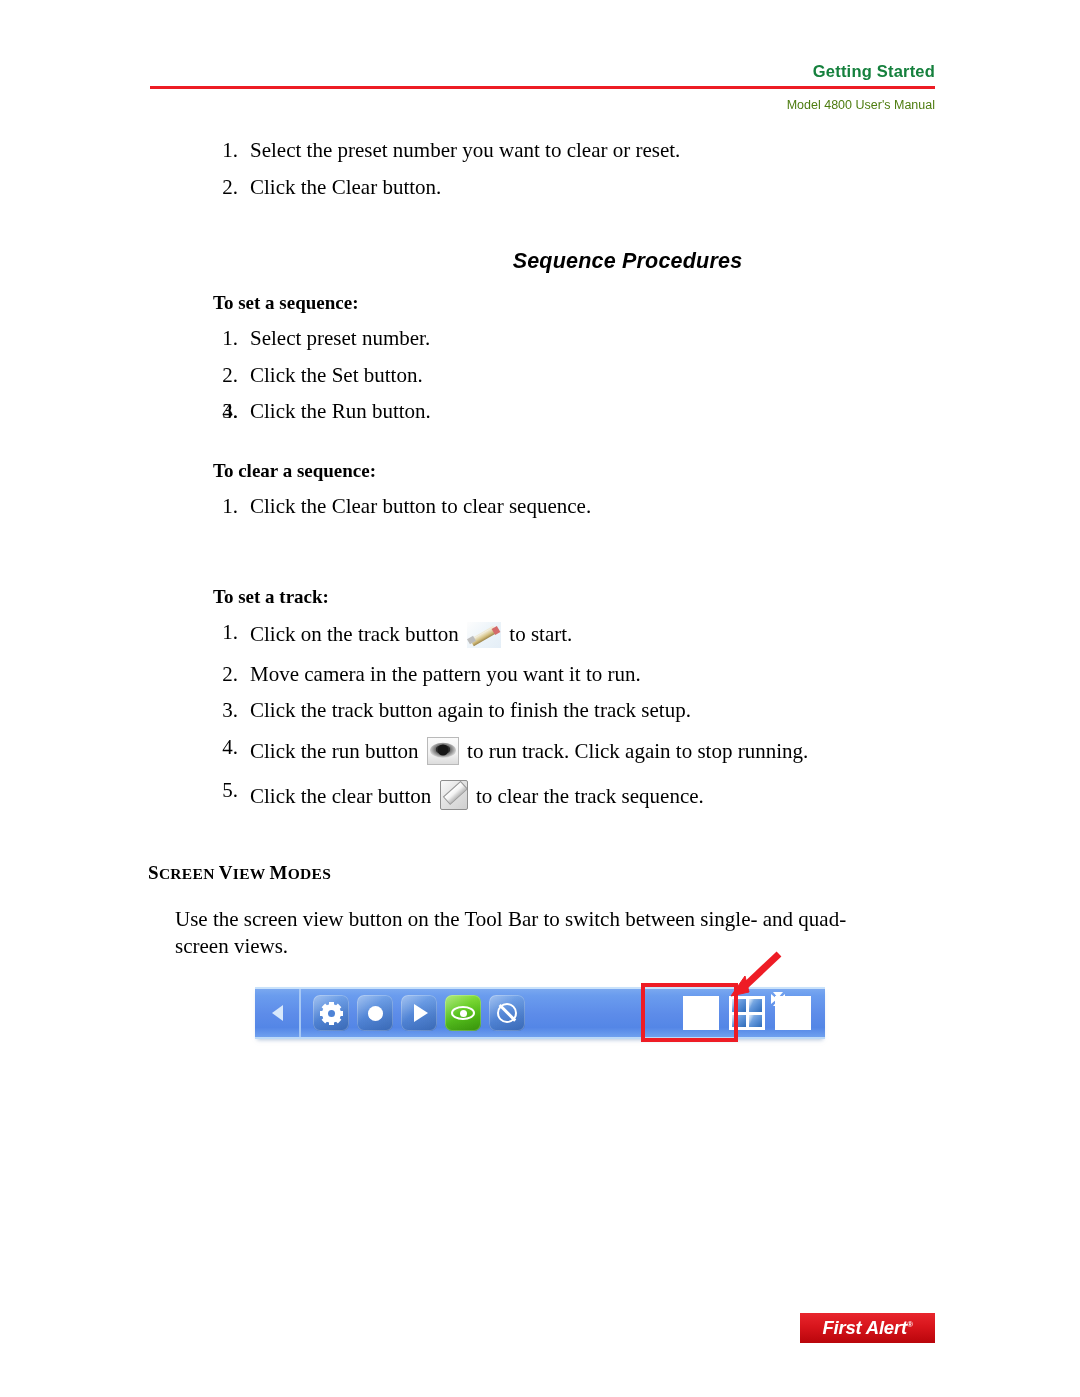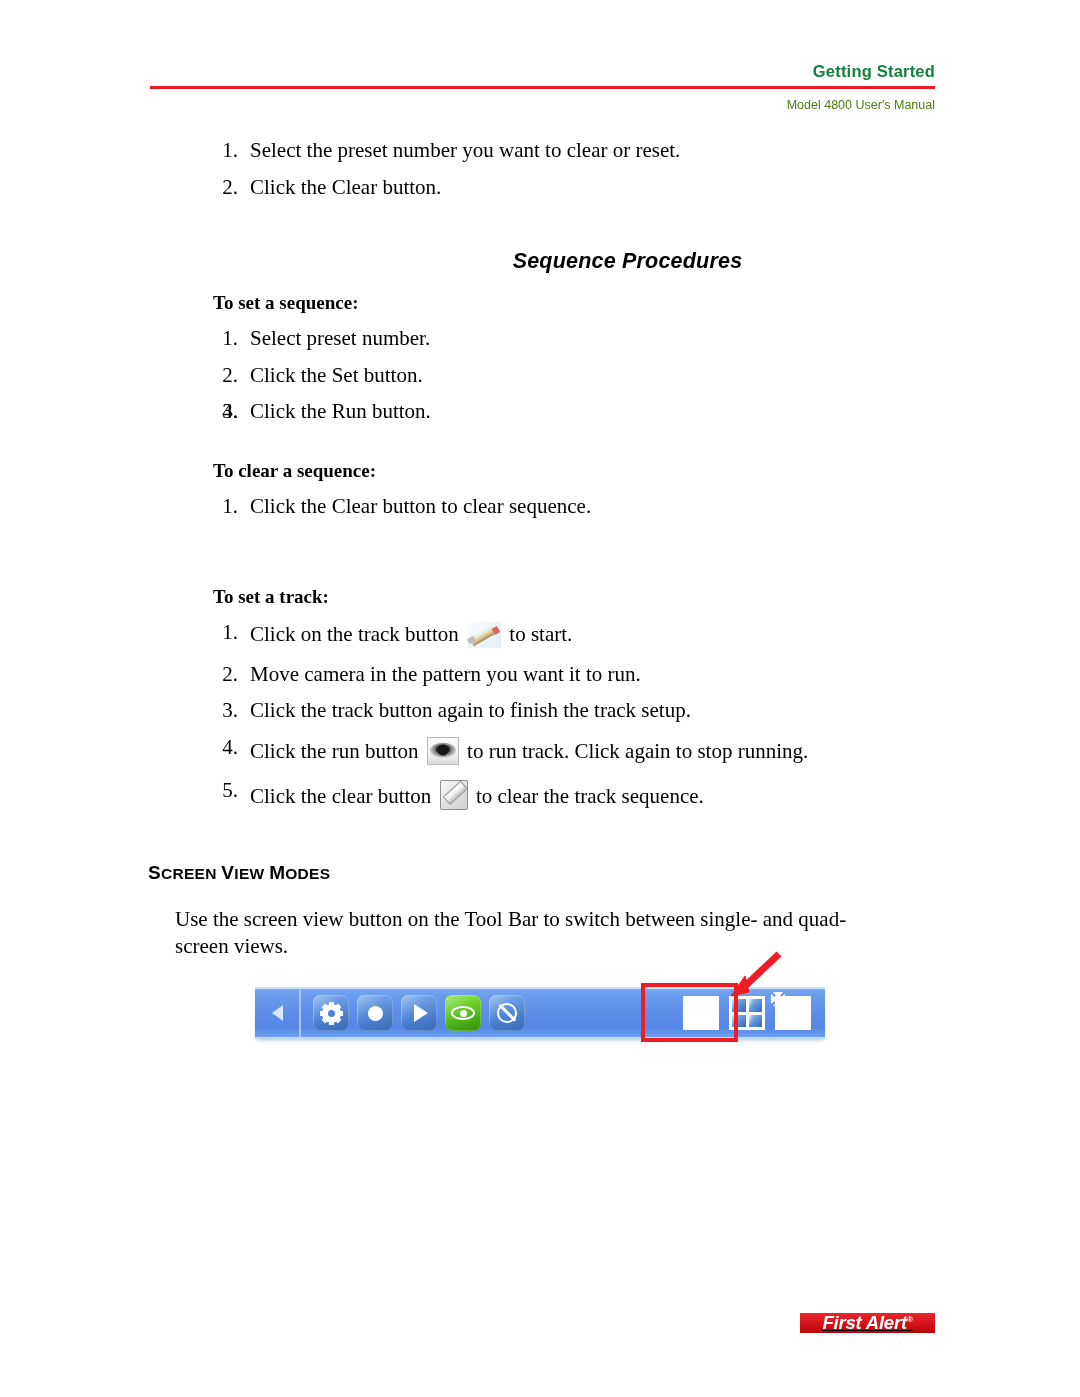--- a/index.html
+++ b/index.html
@@ -94,21 +94,21 @@
   }
 
   .h3 {
     font-family: "Liberation Serif", serif;
     font-weight: bold;
     font-size: 19px;
     margin-left: 213px;
   }
 
   .h2-caps {
-    font-family: Liberation Sans, sans-serif;
+    font-family: Liberation Serif, serif;
     font-weight: bold;
     font-size: 19px;
     margin-left: 148px;
     letter-spacing: 0.3px;
   }
   .h2-caps .small {
     font-size: 15.5px;
   }
 
   .para {
@@ -429,26 +429,25 @@
     width: 60px;
     height: 48px;
   }
 
   
   .logo {
     position: absolute;
     left: 800px;
     top: 1313px;
     width: 135px;
-    height: 20px;
+    height: 30px;
     background: linear-gradient(to bottom,#e8262d 0%,#d8151c 45%,#b9050b 100%);
     display: flex;
     align-items: center;
     justify-content: center;
-    text-decoration: underline;
   }
   .logo .txt {
     font-family: "Liberation Sans", sans-serif;
     font-weight: bold;
     font-style: italic;
     font-size: 18.5px;
     color: #ffffff;
     letter-spacing: -0.2px;
     position: relative;
     white-space: nowrap;

